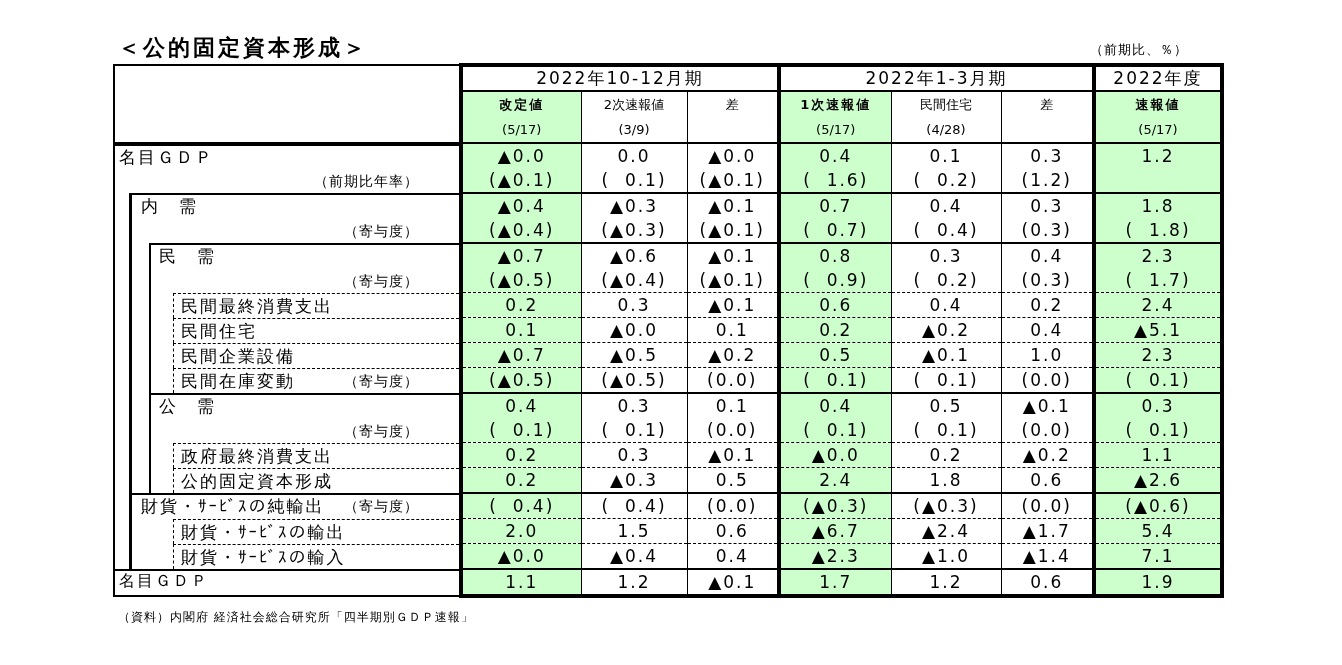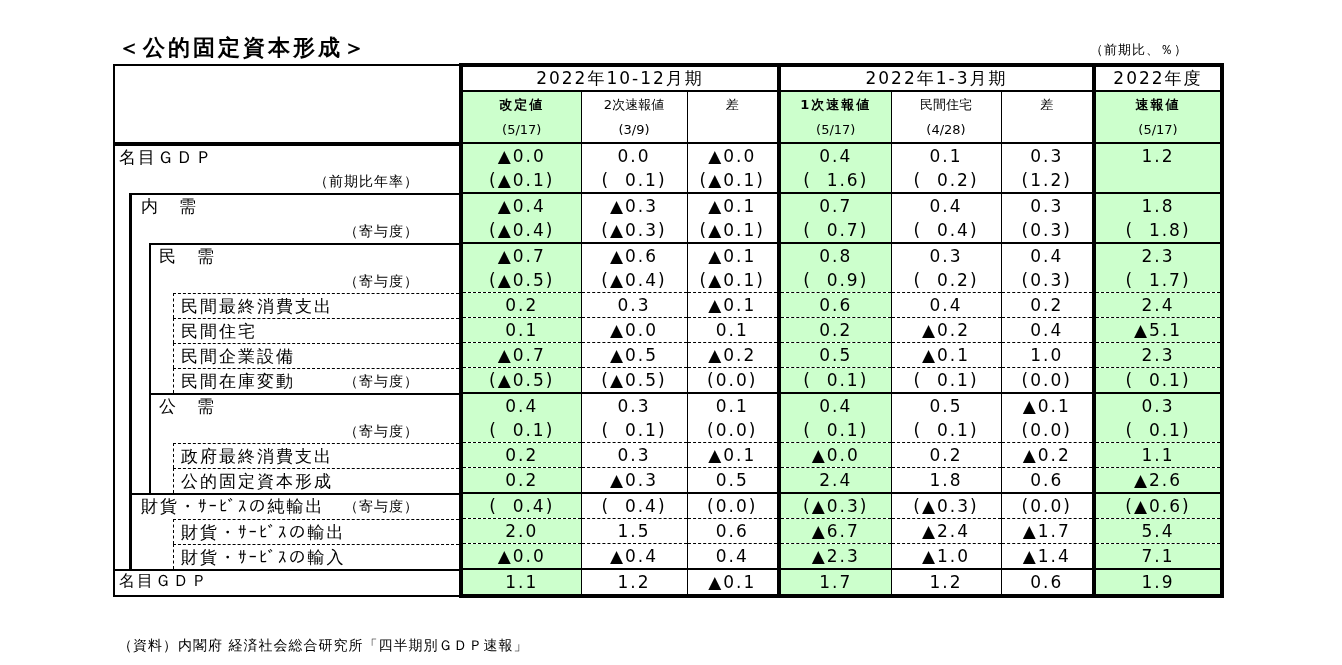--- a/index.html
+++ b/index.html
@@ -1,19 +1,19 @@
 <!DOCTYPE html>
 <html><head>
 <meta charset="utf-8">
 <style>
   html,body{margin:0;padding:0;background:#fff;}
   body{width:1342px;height:665px;position:relative;overflow:hidden;font-family:"DejaVu Sans","Liberation Sans",sans-serif;color:#000;}
   .title{position:absolute;left:118px;top:33px;font-size:22px;letter-spacing:3px;font-weight:bold;}
   .unit{position:absolute;left:1090px;top:41px;font-size:13px;letter-spacing:1px;}
-  .source{position:absolute;left:118px;top:637px;font-size:14px;letter-spacing:1px;}
+  .source{position:absolute;left:118px;top:609px;font-size:12px;letter-spacing:1px;}
   table.grid{position:absolute;left:113px;top:63px;border-collapse:collapse;table-layout:fixed;}
   table.grid td{padding:0;height:24px;font-size:17px;white-space:pre;overflow:hidden;box-sizing:border-box;}
   .num{text-align:center;letter-spacing:2px;line-height:24px;}
   .g{background:#ccffcc;}
   .hdr{font-size:13px !important;text-align:center;line-height:25px;}
   .hdr-big{font-size:17px !important;text-align:center;letter-spacing:2px;border-top:4px solid #000;border-bottom:2px solid #000;}
   .lab{position:relative;}
   .lab span{position:absolute;top:2px;}
   .sub{font-size:14px !important;}
   .tb{border-top:2px solid #000;}

